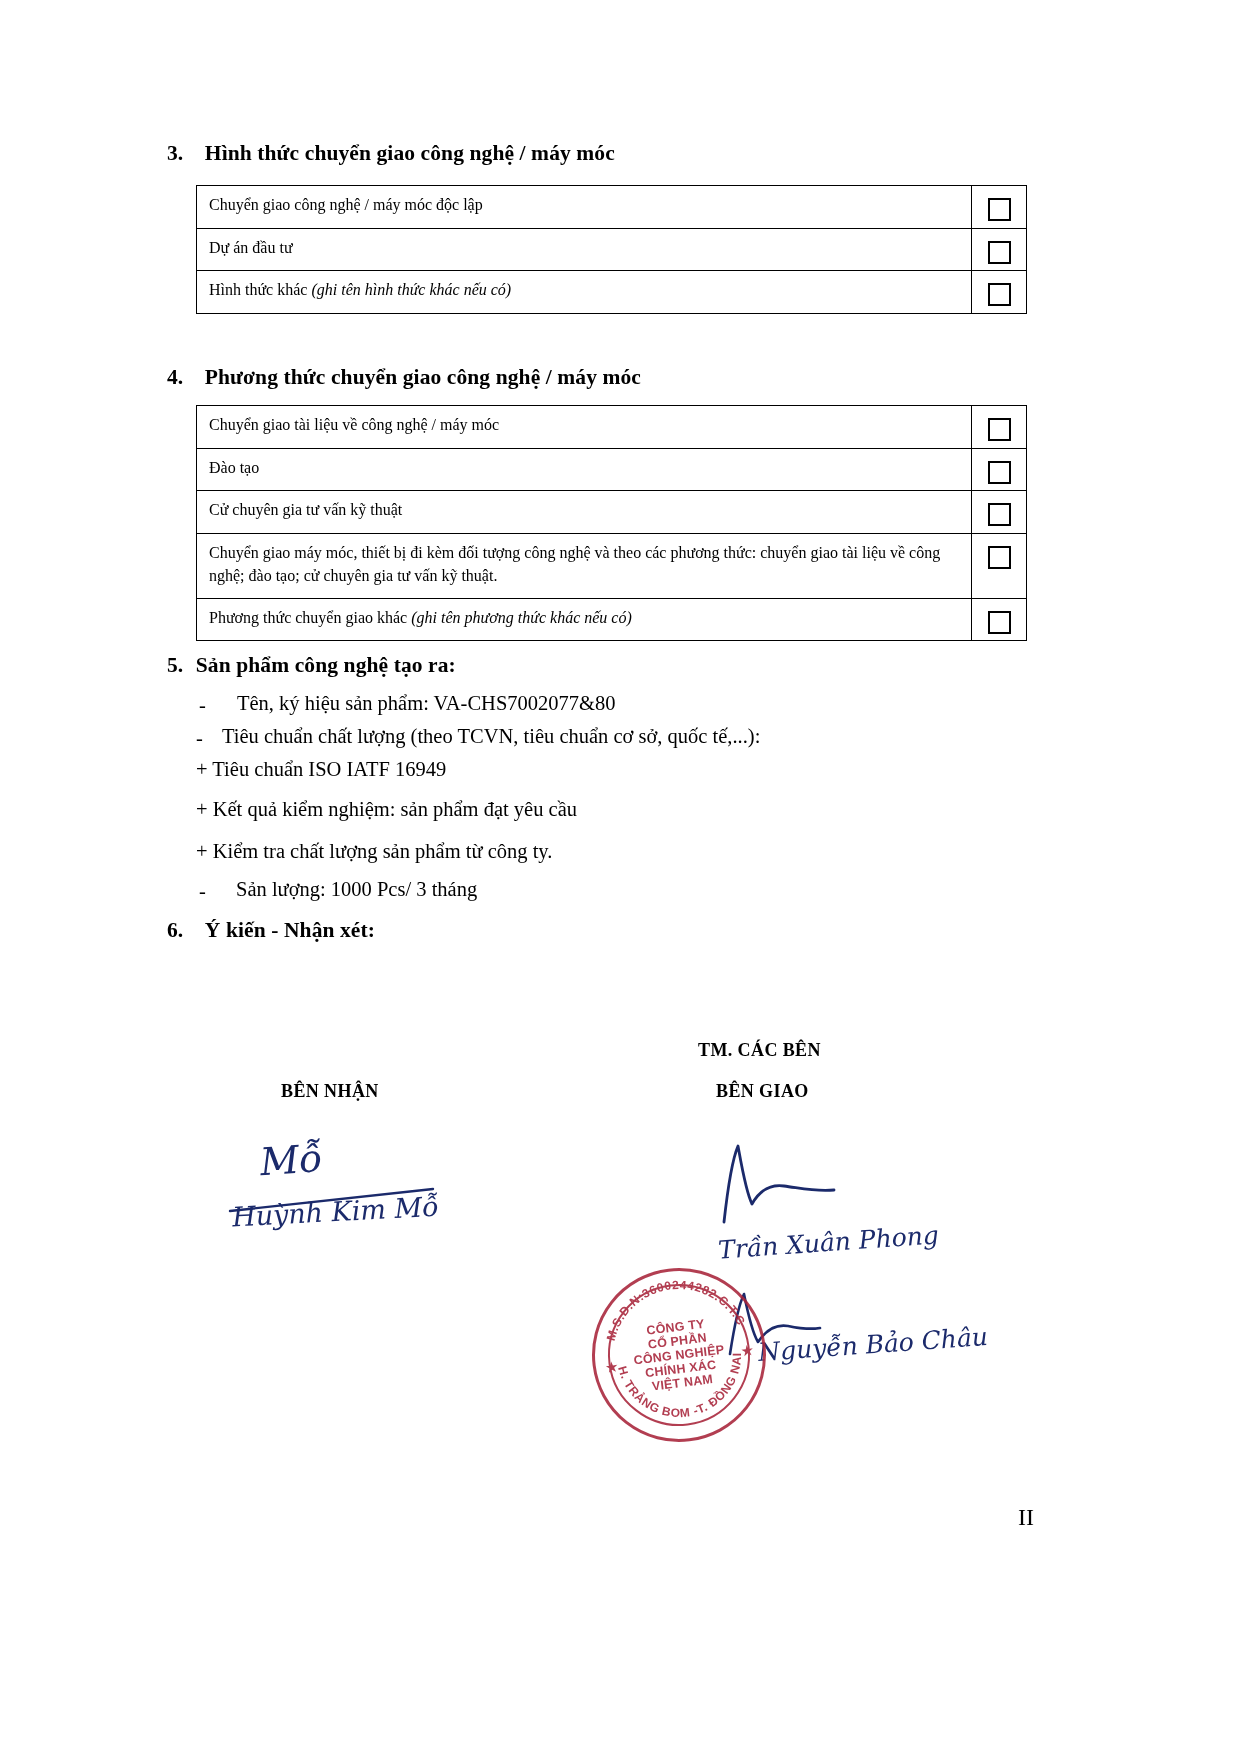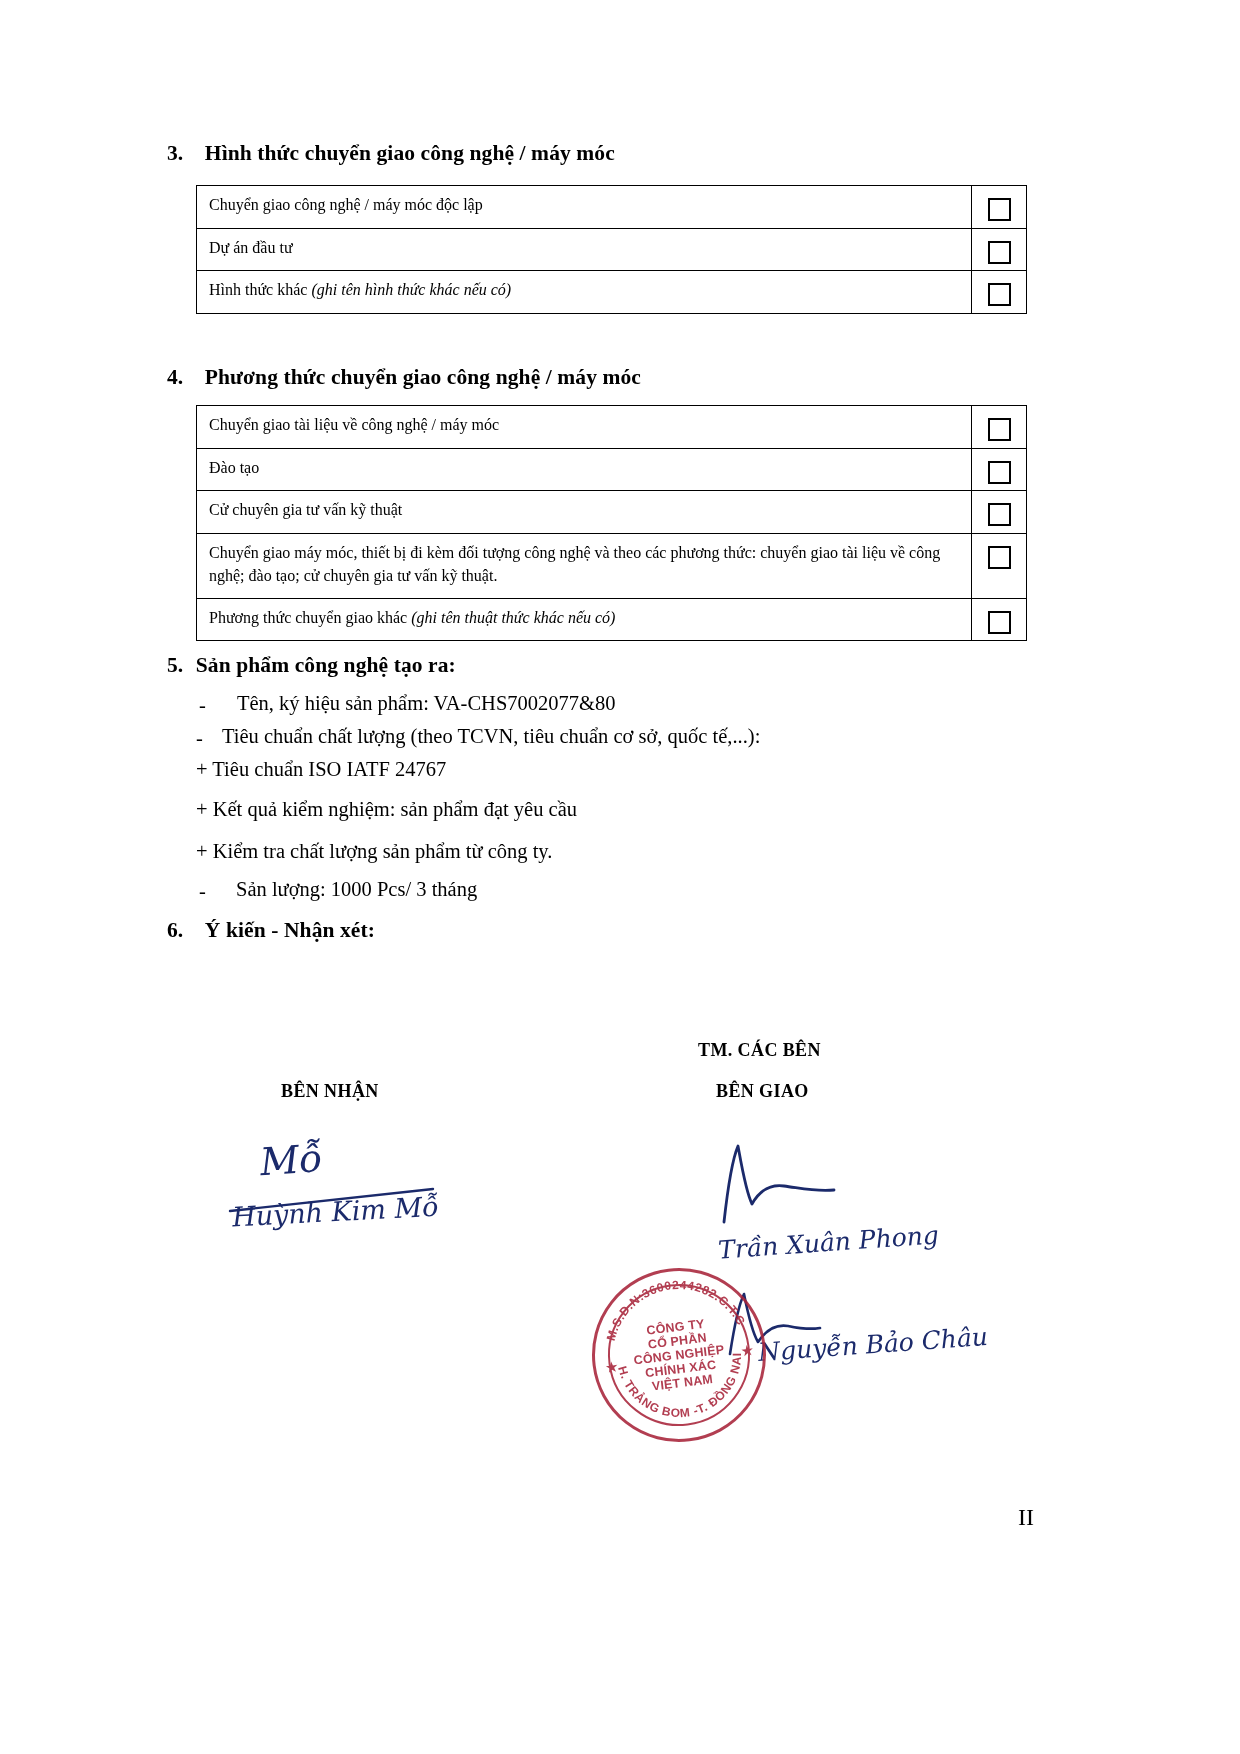--- a/index.html
+++ b/index.html
@@ -208,41 +208,41 @@
       <tr>
         <td style="padding-right:15px;">
           <span>Chuyển giao máy móc, thiết bị đi kèm đối tượng công nghệ và theo các phương thức: chuyển giao tài liệu về công nghệ; đào tạo; cử chuyên gia tư vấn kỹ thuật.</span>
         </td>
         <td class="cbcell">
           <span class="cbox"></span>
         </td>
       </tr>
       <tr>
         <td>
-          <span>Phương thức chuyển giao khác </span><span class="ital">(ghi tên thuật thức khác nếu có)</span>
+          <span>Phương thức chuyển giao khác </span><span class="ital">(ghi tên phương thức khác nếu có)</span>
         </td>
         <td class="cbcell">
           <span class="cbox"></span>
         </td>
       </tr>
     </tbody>
   </table>
 
   <div class="sec-head" style="left:167px; top:653px;">
     <span class="sec-num">5.</span>
     <span class="sec-txt" style="margin-left:7px;">Sản phẩm công nghệ tạo ra:</span>
   </div>
 
   <div class="dash" style="left:199px; top:694px;">-</div>
   <div class="line" style="left:237px; top:692px;">Tên, ký hiệu sản phẩm: VA-CHS7002077&amp;80</div>
 
   <div class="dash" style="left:196px; top:727px;">-</div>
   <div class="line" style="left:222px; top:725px;">Tiêu chuẩn chất lượng (theo TCVN, tiêu chuẩn cơ sở, quốc tế,...):</div>
 
-  <div class="line" style="left:196px; top:758px;">+ Tiêu chuẩn ISO IATF 24767</div>
+  <div class="line" style="left:196px; top:758px;">+ Tiêu chuẩn ISO IATF 16949</div>
   <div class="line" style="left:196px; top:798px;">+ Kết quả kiểm nghiệm: sản phẩm đạt yêu cầu</div>
   <div class="line" style="left:196px; top:840px;">+ Kiểm tra chất lượng sản phẩm từ công ty.</div>
 
   <div class="dash" style="left:199px; top:880px;">-</div>
   <div class="line" style="left:236px; top:878px;">Sản lượng: 1000 Pcs/ 3 tháng</div>
 
   <div class="sec-head" style="left:167px; top:918px;">
     <span class="sec-num">6.</span>
     <span class="sec-txt" style="margin-left:16px;">Ý kiến - Nhận xét:</span>
   </div>

